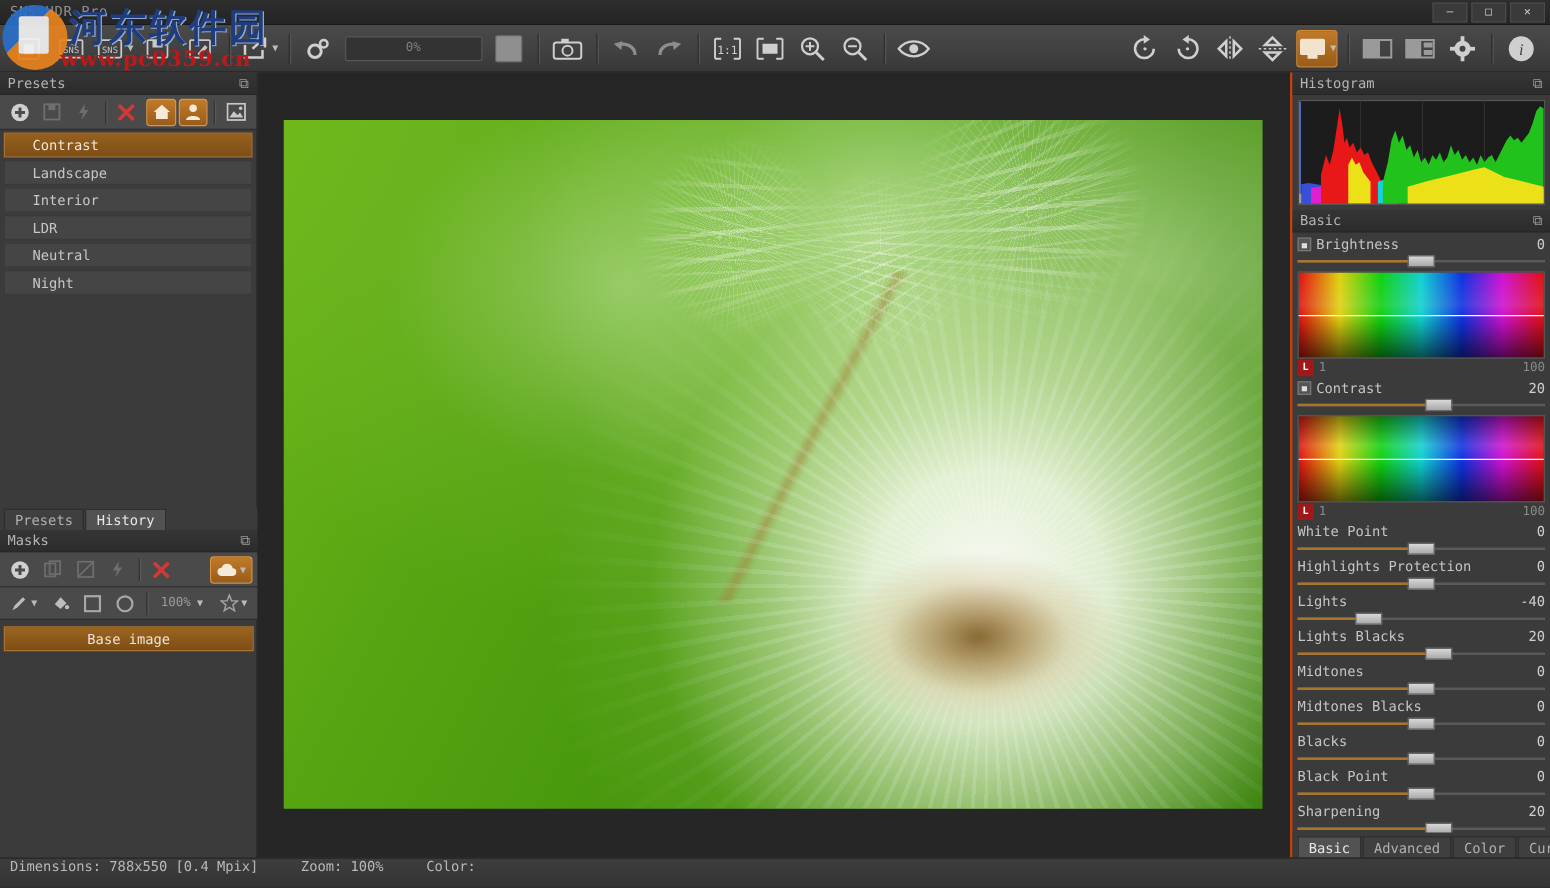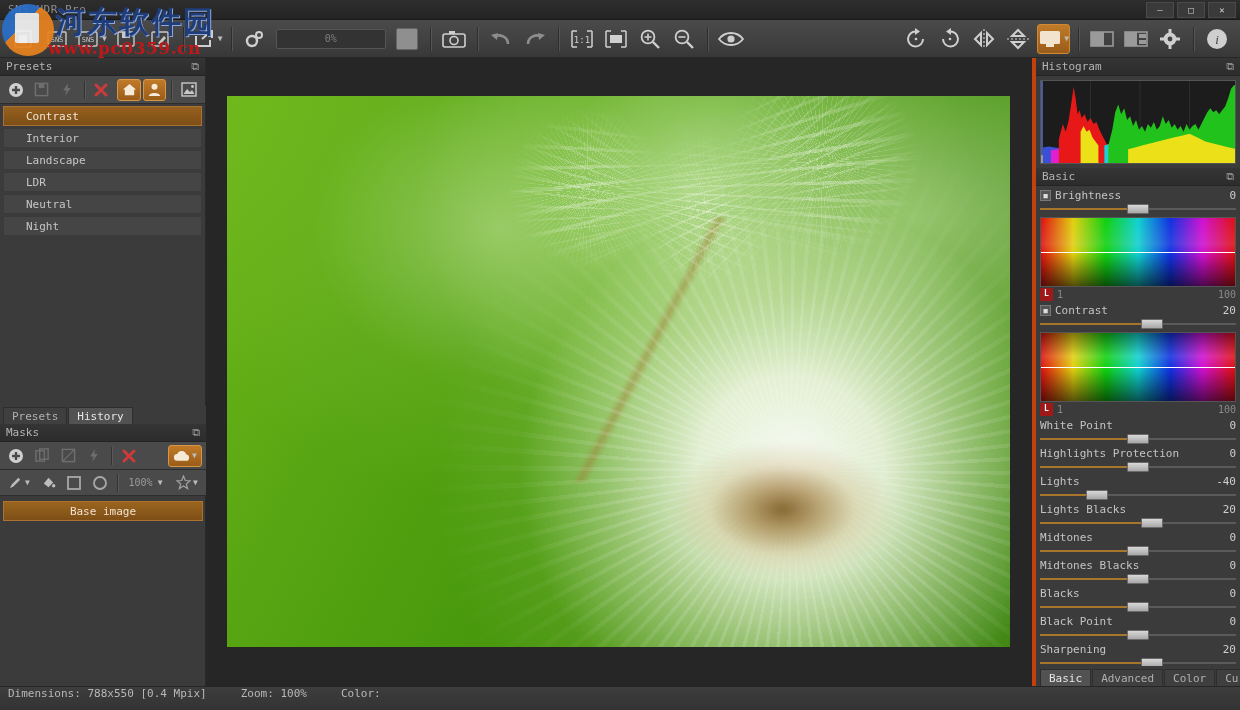--- a/index.html
+++ b/index.html
@@ -179,21 +179,21 @@
   }
   .photo .stem {
     position:absolute; left:38%; top:22%; width:34%; height:48%;
     background: linear-gradient(118deg, rgba(0,0,0,0) 46%, rgba(160,130,55,0.5) 48%, rgba(0,0,0,0) 50%);
     filter: blur(1px);
   }
 
   
   .rightpanel {
     position:absolute; left:1032px; top:58px; width:208px; height:628px;
-    background:#3b3b3b; border-left:4px solid #c2410c;
+    background:#3b3b3b; border-left:2px solid #c2410c;
   }
   .hist-box {
     margin:4px 4px 0 4px; height:84px; background:#1c1c1c; border:1px solid #555;
     position:relative; overflow:hidden;
   }
   .sliders { padding:0 4px; }
   .srow { margin-top:2px; }
   .slabel {
     display:flex; align-items:center; font-size:11px; color:#c4c4c4; height:15px;
   }
@@ -508,22 +508,22 @@
         <svg width="16" height="15" viewBox="0 0 16 15">
             <rect x="1" y="1" width="14" height="13" fill="none" stroke="#c8c8c8" stroke-width="1.4"></rect>
             <path d="M2.5 12 L6 7 L9 10 L11 8 L13.5 12 Z" fill="#c8c8c8"></path>
             <circle cx="11.5" cy="4.5" r="1.4" fill="#c8c8c8"></circle>
           </svg>
       </div>
     </div>
 
     <div class="preset-list">
       <div class="preset-item sel">Contrast</div>
+      <div class="preset-item">Landscape</div>
       <div class="preset-item">Interior</div>
-      <div class="preset-item">Landscape</div>
       <div class="preset-item">LDR</div>
       <div class="preset-item">Neutral</div>
       <div class="preset-item">Night</div>
     </div>
 
     <div class="tabs-row">
       <div class="tabx">Presets</div>
       <div class="tabx on">History</div>
     </div>
 

